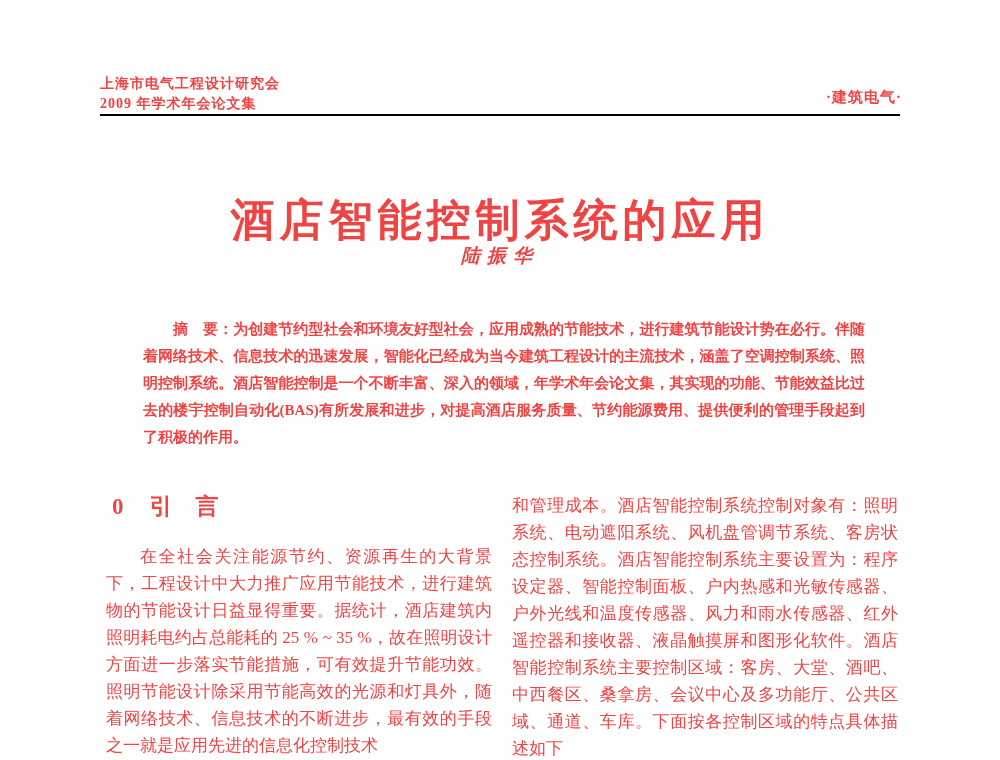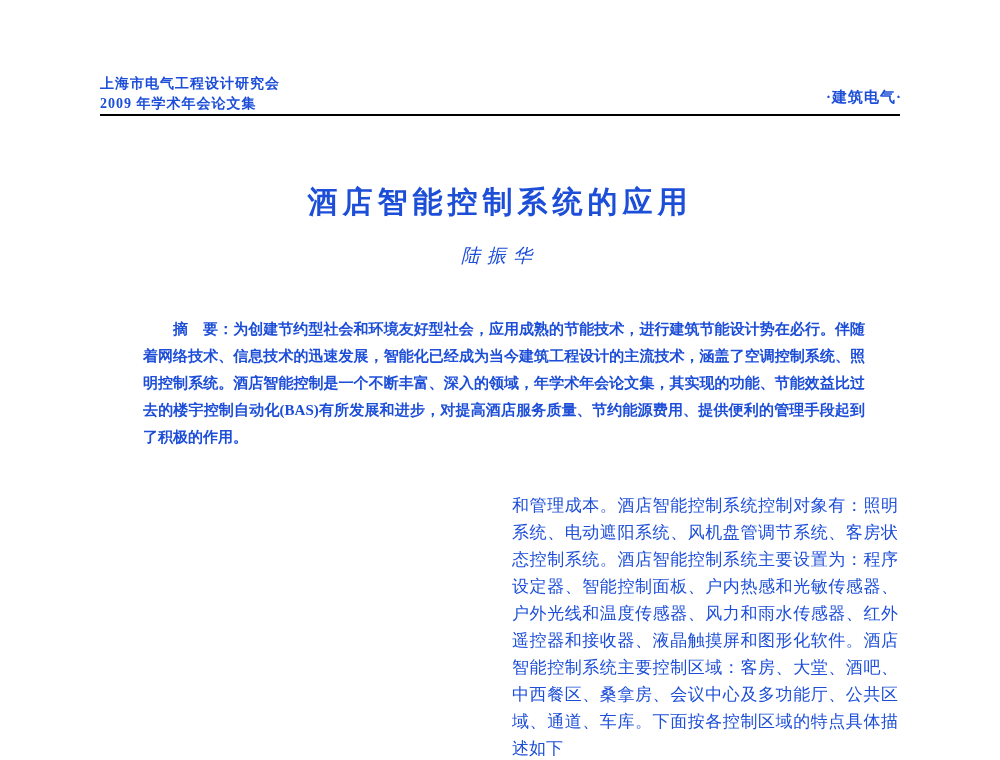--- a/index.html
+++ b/index.html
@@ -2,21 +2,21 @@
 <html><head>
 <meta charset="utf-8">
 <style>
   html, body { margin: 0; padding: 0; background: #e8e8e8; }
   .page {
     position: relative;
     width: 1000px;
     height: 760px;
     margin: 0 auto;
     background: #ffffff;
-    color: #1d4ed8;
+    color: #ef4444;
     font-family: "Liberation Serif", "DejaVu Serif", serif;
     overflow: hidden;
   }
 
   
   .hdr-left {
     position: absolute;
     left: 100px;
     top: 74px;
     font-size: 14px;
@@ -41,32 +41,32 @@
     border-top: 2px solid #000;
   }
 
   
   .title {
     position: absolute;
     left: 0; right: 0;
     top: 162px;
     text-align: center;
     font-family: "Liberation Sans", "DejaVu Sans", sans-serif;
-    font-size: 30px;
+    font-size: 44px;
     font-weight: bold;
     letter-spacing: 5px;
   }
   .author {
     position: absolute;
     left: 0; right: 0;
     top: 243px;
     text-align: center;
     font-size: 19px;
     font-style: italic;
-    font-weight: 400;
+    font-weight: 700;
     letter-spacing: 7px;
   }
   .affil {
     position: absolute;
     left: 0; right: 0;
     top: 274px;
     text-align: center;
     font-size: 17px;
     font-weight: 600;
     letter-spacing: 1px;
@@ -120,18 +120,22 @@
   <div class="hdr-right">·建筑电气·</div>
   <div class="hdr-rule"></div>
 
   <h1 class="title">酒店智能控制系统的应用</h1>
   <div class="author">陆振华</div>
 
   <div class="abstract">
     <p><span class="lbl">摘　要：</span><span>为创建节约型社会和环境友好型社会，应用成熟的节能技术，进行建筑节能设计势在必行。伴随着网络技术、信息技术的迅速发展，智能化已经成为当今建筑工程设计的主流技术，涵盖了空调控制系统、照明控制系统。酒店智能控制是一个不断丰富、深入的领域，年学术年会论文集，其实现的功能、节能效益比过去的楼宇控制自动化(BAS)有所发展和进步，对提高酒店服务质量、节约能源费用、提供便利的管理手段起到了积极的作用。</span></p>
   </div>
 
+  <div class="col col-left">
+    <h2 class="sec-h"><span class="sec-num">0</span><span class="sec-label">引　言</span></h2>
+    <p class="body-p indent">在全社会关注能源节约、资源再生的大背景下，工程设计中大力推广应用节能技术，进行建筑物的节能设计日益显得重要。据统计，酒店建筑内照明耗电约占总能耗的 25 % ~ 35 %，故在照明设计方面进一步落实节能措施，可有效提升节能功效。照明节能设计除采用节能高效的光源和灯具外，随着网络技术、信息技术的不断进步，最有效的手段之一就是应用先进的信息化控制技术</p>
+  </div>
 
   <div class="col col-right">
     <p class="body-p">和管理成本。酒店智能控制系统控制对象有：照明系统、电动遮阳系统、风机盘管调节系统、客房状态控制系统。酒店智能控制系统主要设置为：程序设定器、智能控制面板、户内热感和光敏传感器、户外光线和温度传感器、风力和雨水传感器、红外遥控器和接收器、液晶触摸屏和图形化软件。酒店智能控制系统主要控制区域：客房、大堂、酒吧、中西餐区、桑拿房、会议中心及多功能厅、公共区域、通道、车库。下面按各控制区域的特点具体描述如下</p>
   </div>
 
 </div>
 
 </body></html>

